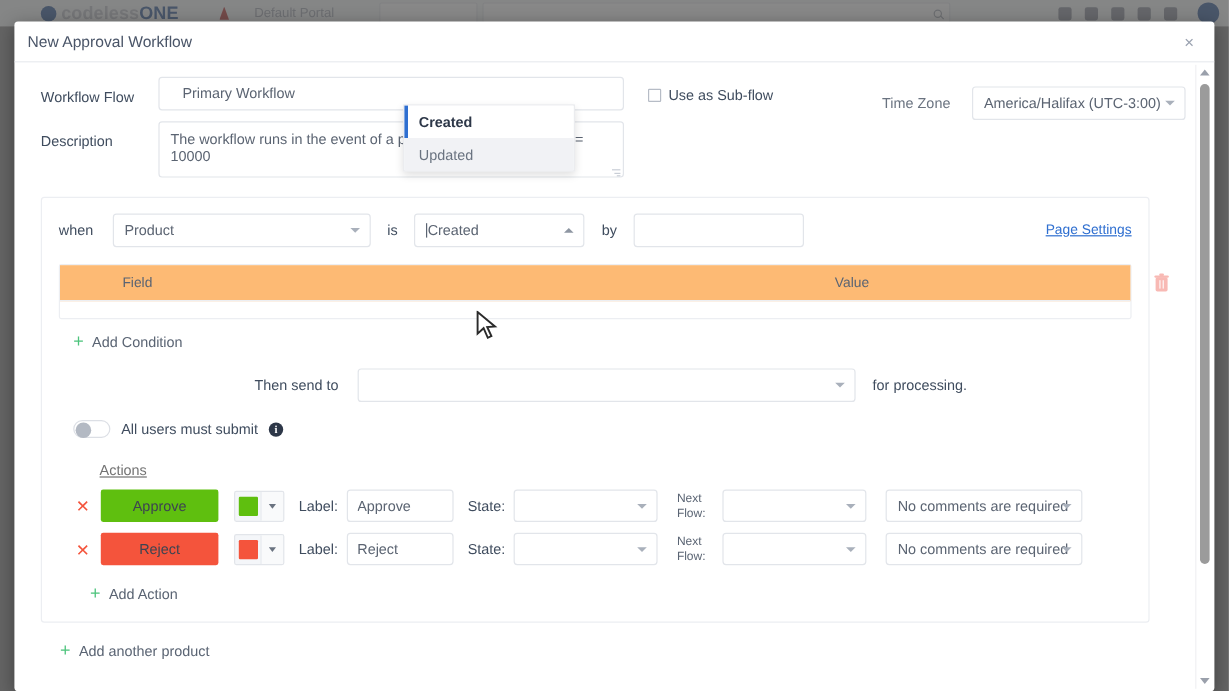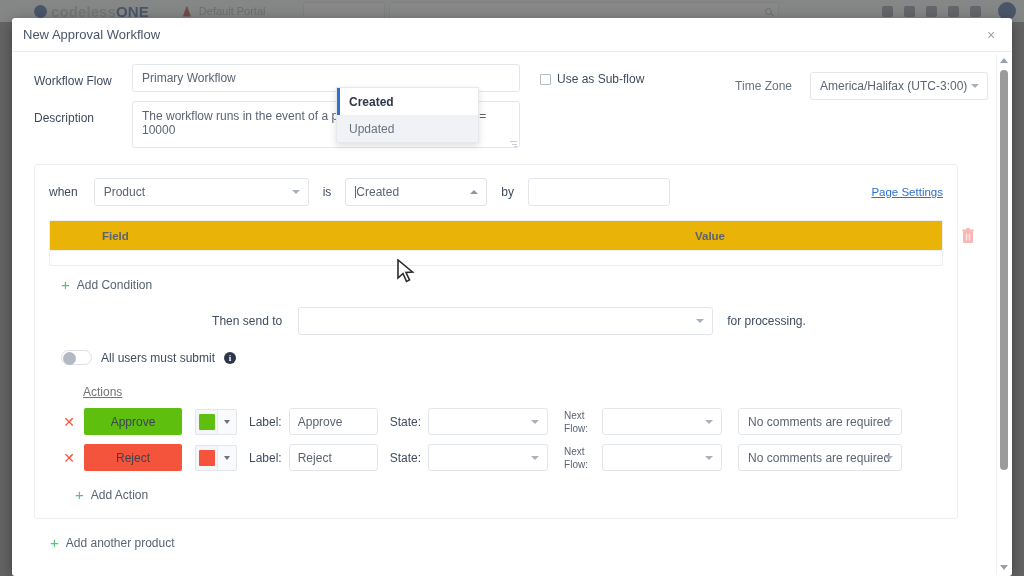--- a/index.html
+++ b/index.html
@@ -26,21 +26,21 @@
     padding: 0 8px;
     overflow: hidden;
   }
   .brand { display: flex; align-items: center; gap: 4px; margin-left: 26px; }
   .brand-dot {
     width: 13px; height: 13px; border-radius: 50%;
     background: #1d4a8f;
   }
   .brand-text { font-size: 15px; font-weight: 700; color: #b9bcc4; letter-spacing: .1px; }
   .brand-text b { color: #1d4a8f; }
-  .portal { display: flex; align-items: center; gap: 8px; margin-left: 34px; color: #9aa0ab; font-size: 11px; }
+  .portal { display: flex; align-items: center; gap: 21px; margin-left: 34px; color: #9aa0ab; font-size: 11px; }
   .portal-mark { width: 8px; height: 11px; background: #b3201f; clip-path: polygon(50% 0,100% 100%,0 100%); }
   .hdr-box {
     height: 18px; width: 82px; margin-left: 38px;
     border: 1px solid #dfe2e7; background: #fff; border-radius: 2px;
   }
   .hdr-search {
     height: 18px; width: 390px; margin-left: 4px;
     border: 1px solid #dfe2e7; background: #fff; border-radius: 2px;
     display: flex; align-items: center; justify-content: flex-end; padding-right: 6px;
   }
@@ -100,21 +100,21 @@
   
   .top-form { display: flex; align-items: flex-start; padding-left: 10px; }
   .labels-col { width: 98px; padding-top: 7px; }
   .lbl { font-size: 12px; color: #3f4c5e; height: 28px; line-height: 20px; }
   .lbl.desc { margin-top: 9px; }
   .fields-col { width: 390px; }
   .txt-input {
     width: 388px; height: 28px;
     border: 1px solid #e2e5ea; border-radius: 3px;
     background: #fff;
-    padding: 0 9px;
+    padding: 0 19px;
     font-family: "Liberation Sans", sans-serif;
     font-size: 12px; color: #5b6personal;
     color: #5b6472;
     outline: none;
   }
   .txt-area {
     width: 388px; height: 47px; margin-top: 9px;
     border: 1px solid #e2e5ea; border-radius: 3px;
     background: #fff;
     padding: 7px 9px 0 9px;
@@ -228,24 +228,23 @@
   }
 
   
   #cond-table {
     margin: 14px 14px 0 14px;
     border: 1px solid #eceef2; border-radius: 2px;
     position: relative;
   }
   #cond-head {
     display: flex; height: 30px;
-    background: #eab308;
+    background: #fdba74;
     border-bottom: 1px solid #eceef2;
     align-items: center;
-    font-weight: bold;
   }
   #cond-head .th {
     font-size: 11.5px; color: #5a6473;
   }
   #cond-head .th.field { width: 50%; text-align: left; padding-left: 52px; }
   #cond-head .th.value { width: 50%; text-align: center; padding-right: 18px; }
   #cond-body { height: 14px; }
   #trash-btn {
     position: absolute; right: -34px; top: 6px;
     width: 16px; height: 18px; cursor: pointer;

